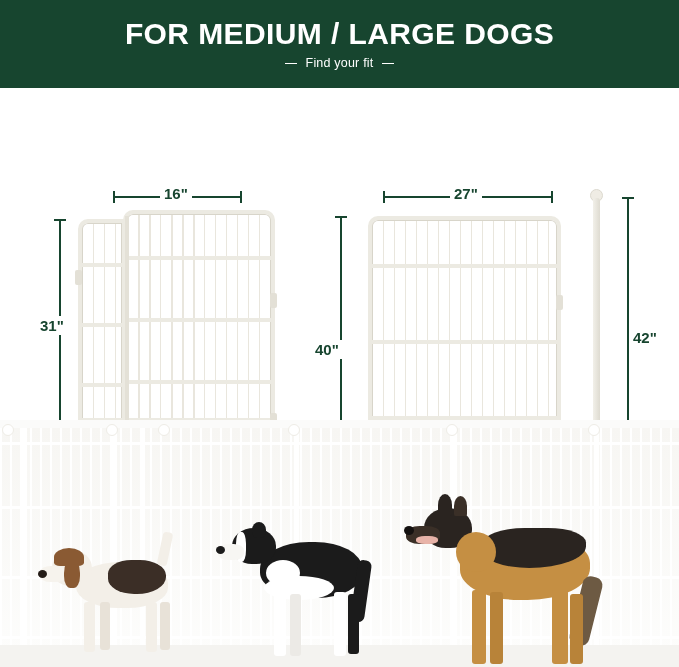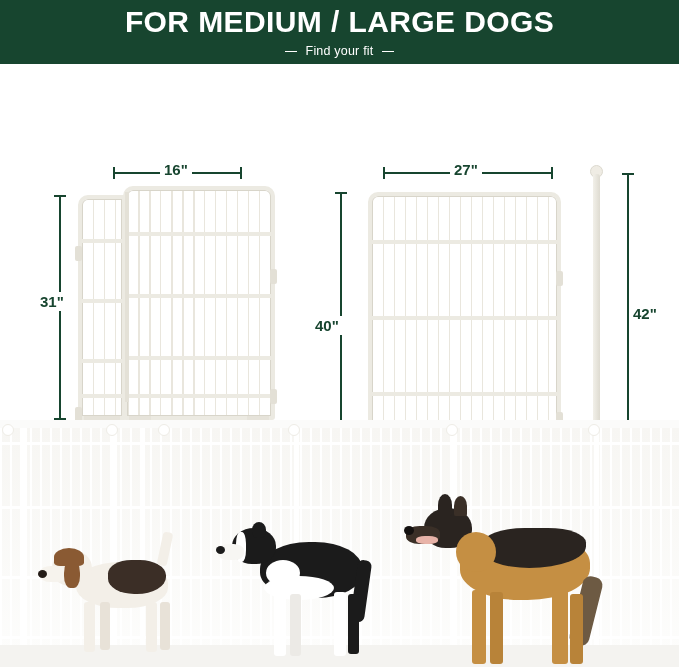--- a/index.html
+++ b/index.html
@@ -5,21 +5,21 @@
   * { box-sizing: border-box; }
   html, body { margin:0; padding:0; }
   body {
     width: 679px; height: 667px;
     background: #ffffff;
     font-family: "Liberation Sans", sans-serif;
     overflow: hidden;
     position: relative;
   }
   .header {
-    width: 679px; height: 64px;
+    width: 679px; height: 88px;
     background: #17452f;
     display: flex; flex-direction: column;
     align-items: center; justify-content: center;
   }
   .header-title {
     color: #ffffff;
     font-size: 30px;
     font-weight: bold;
     letter-spacing: 0.4px;
     line-height: 1.05;

